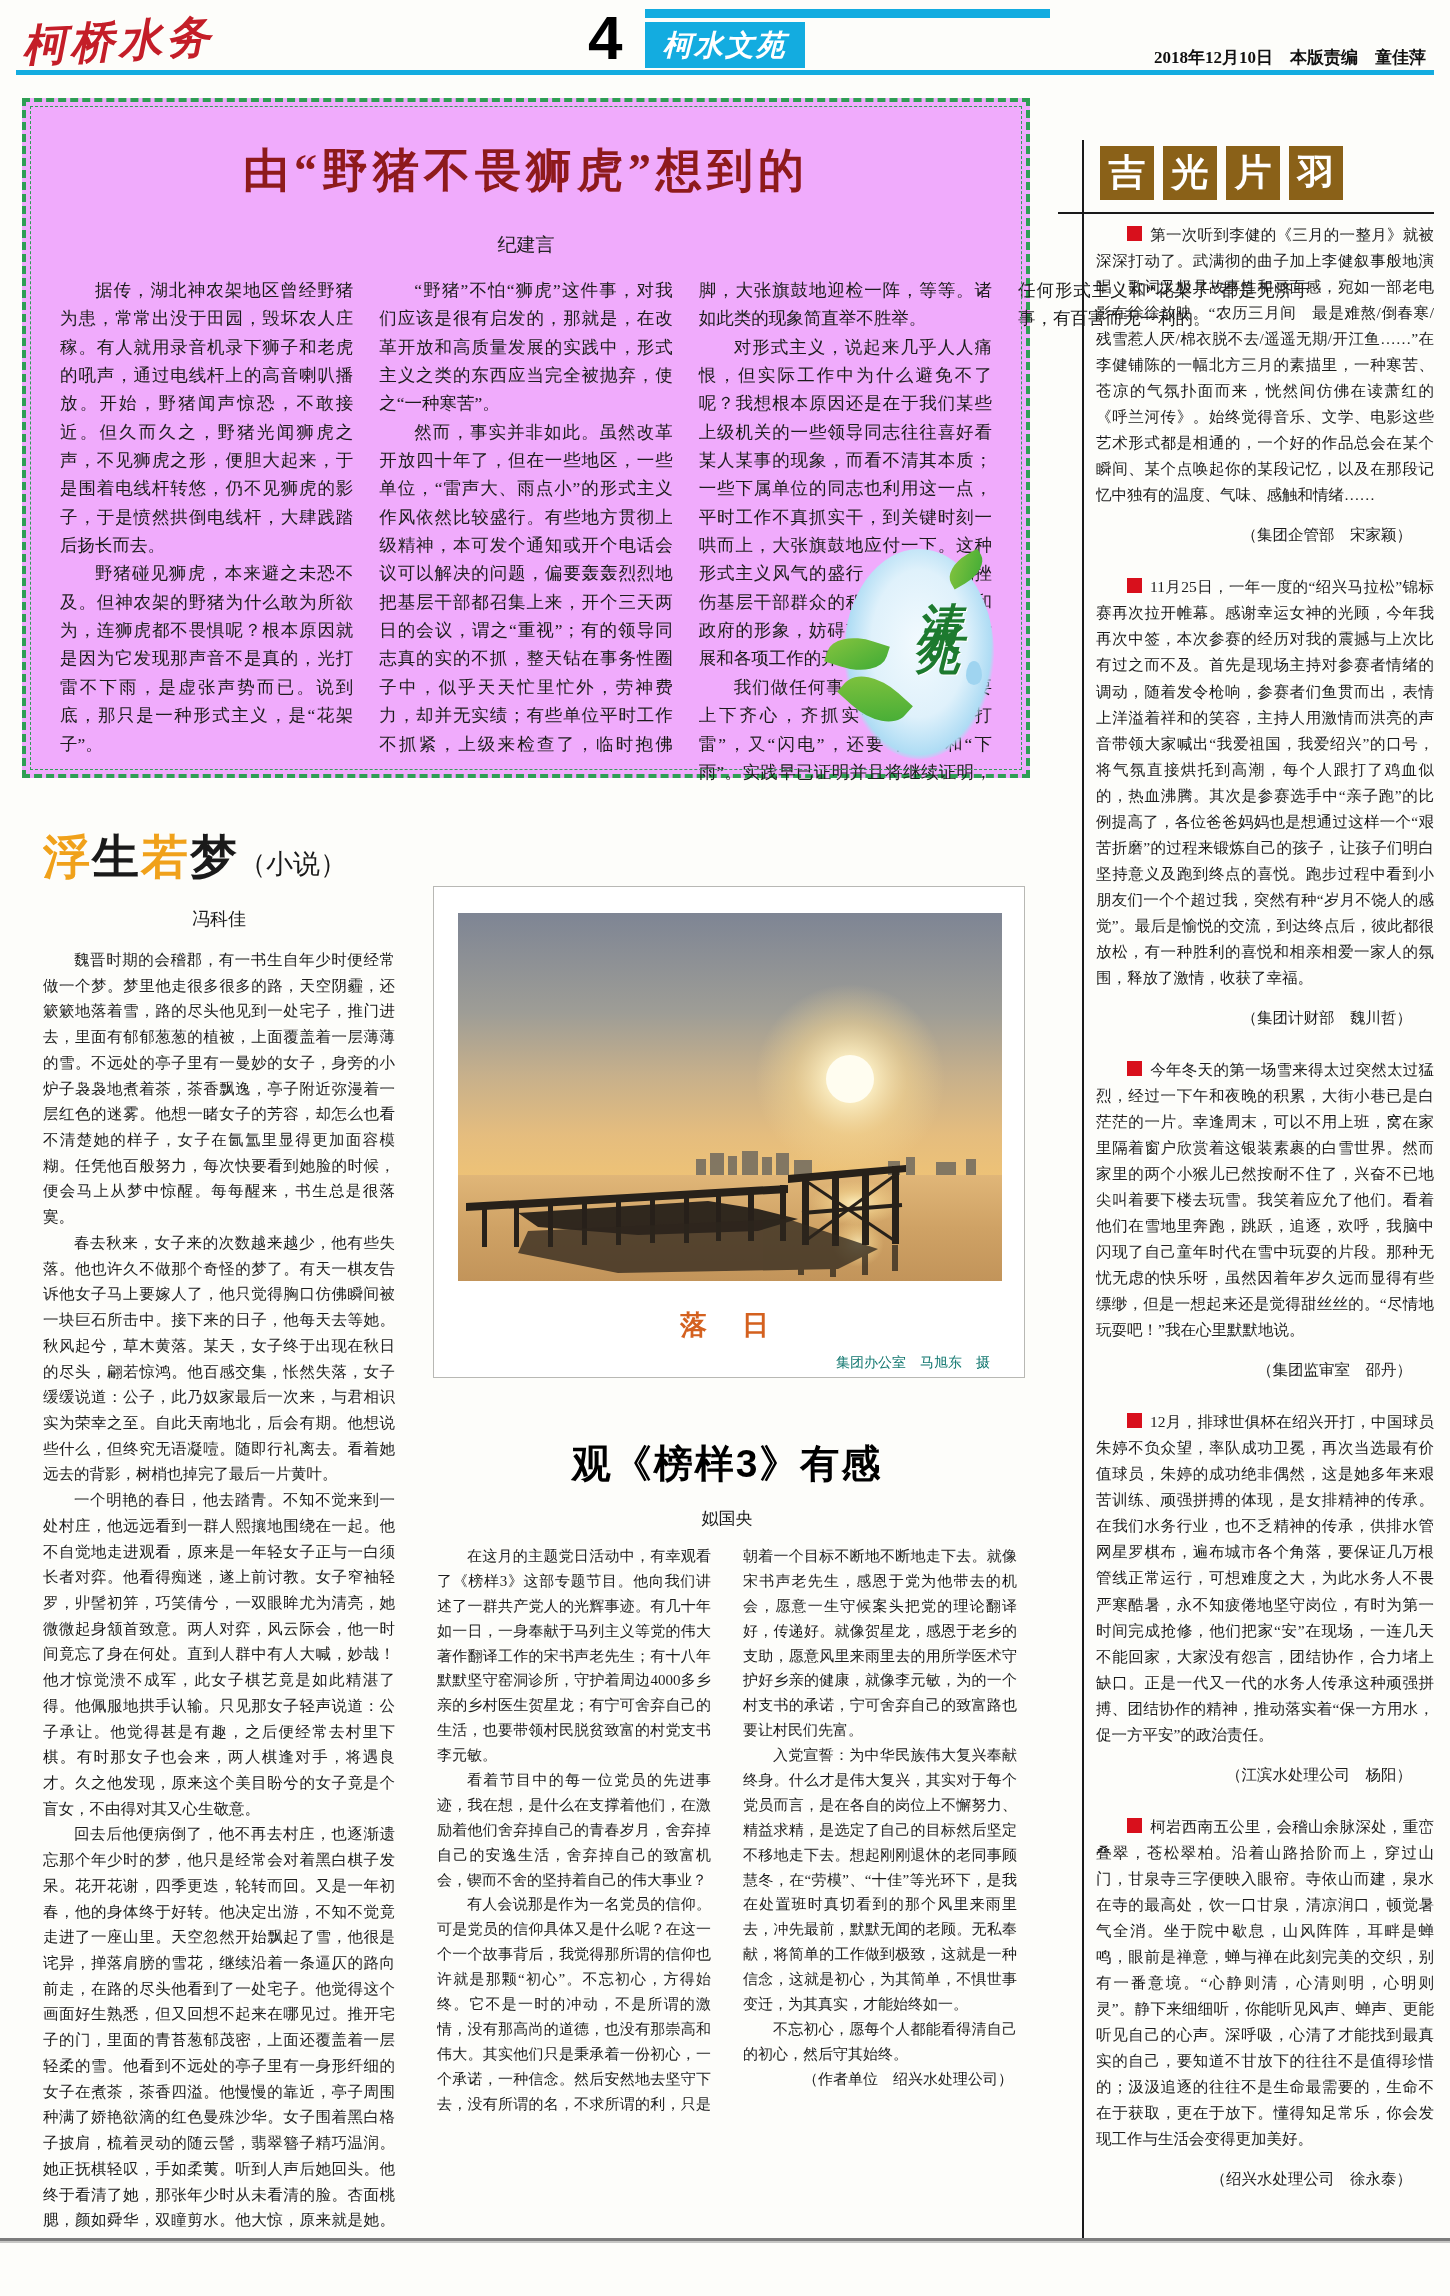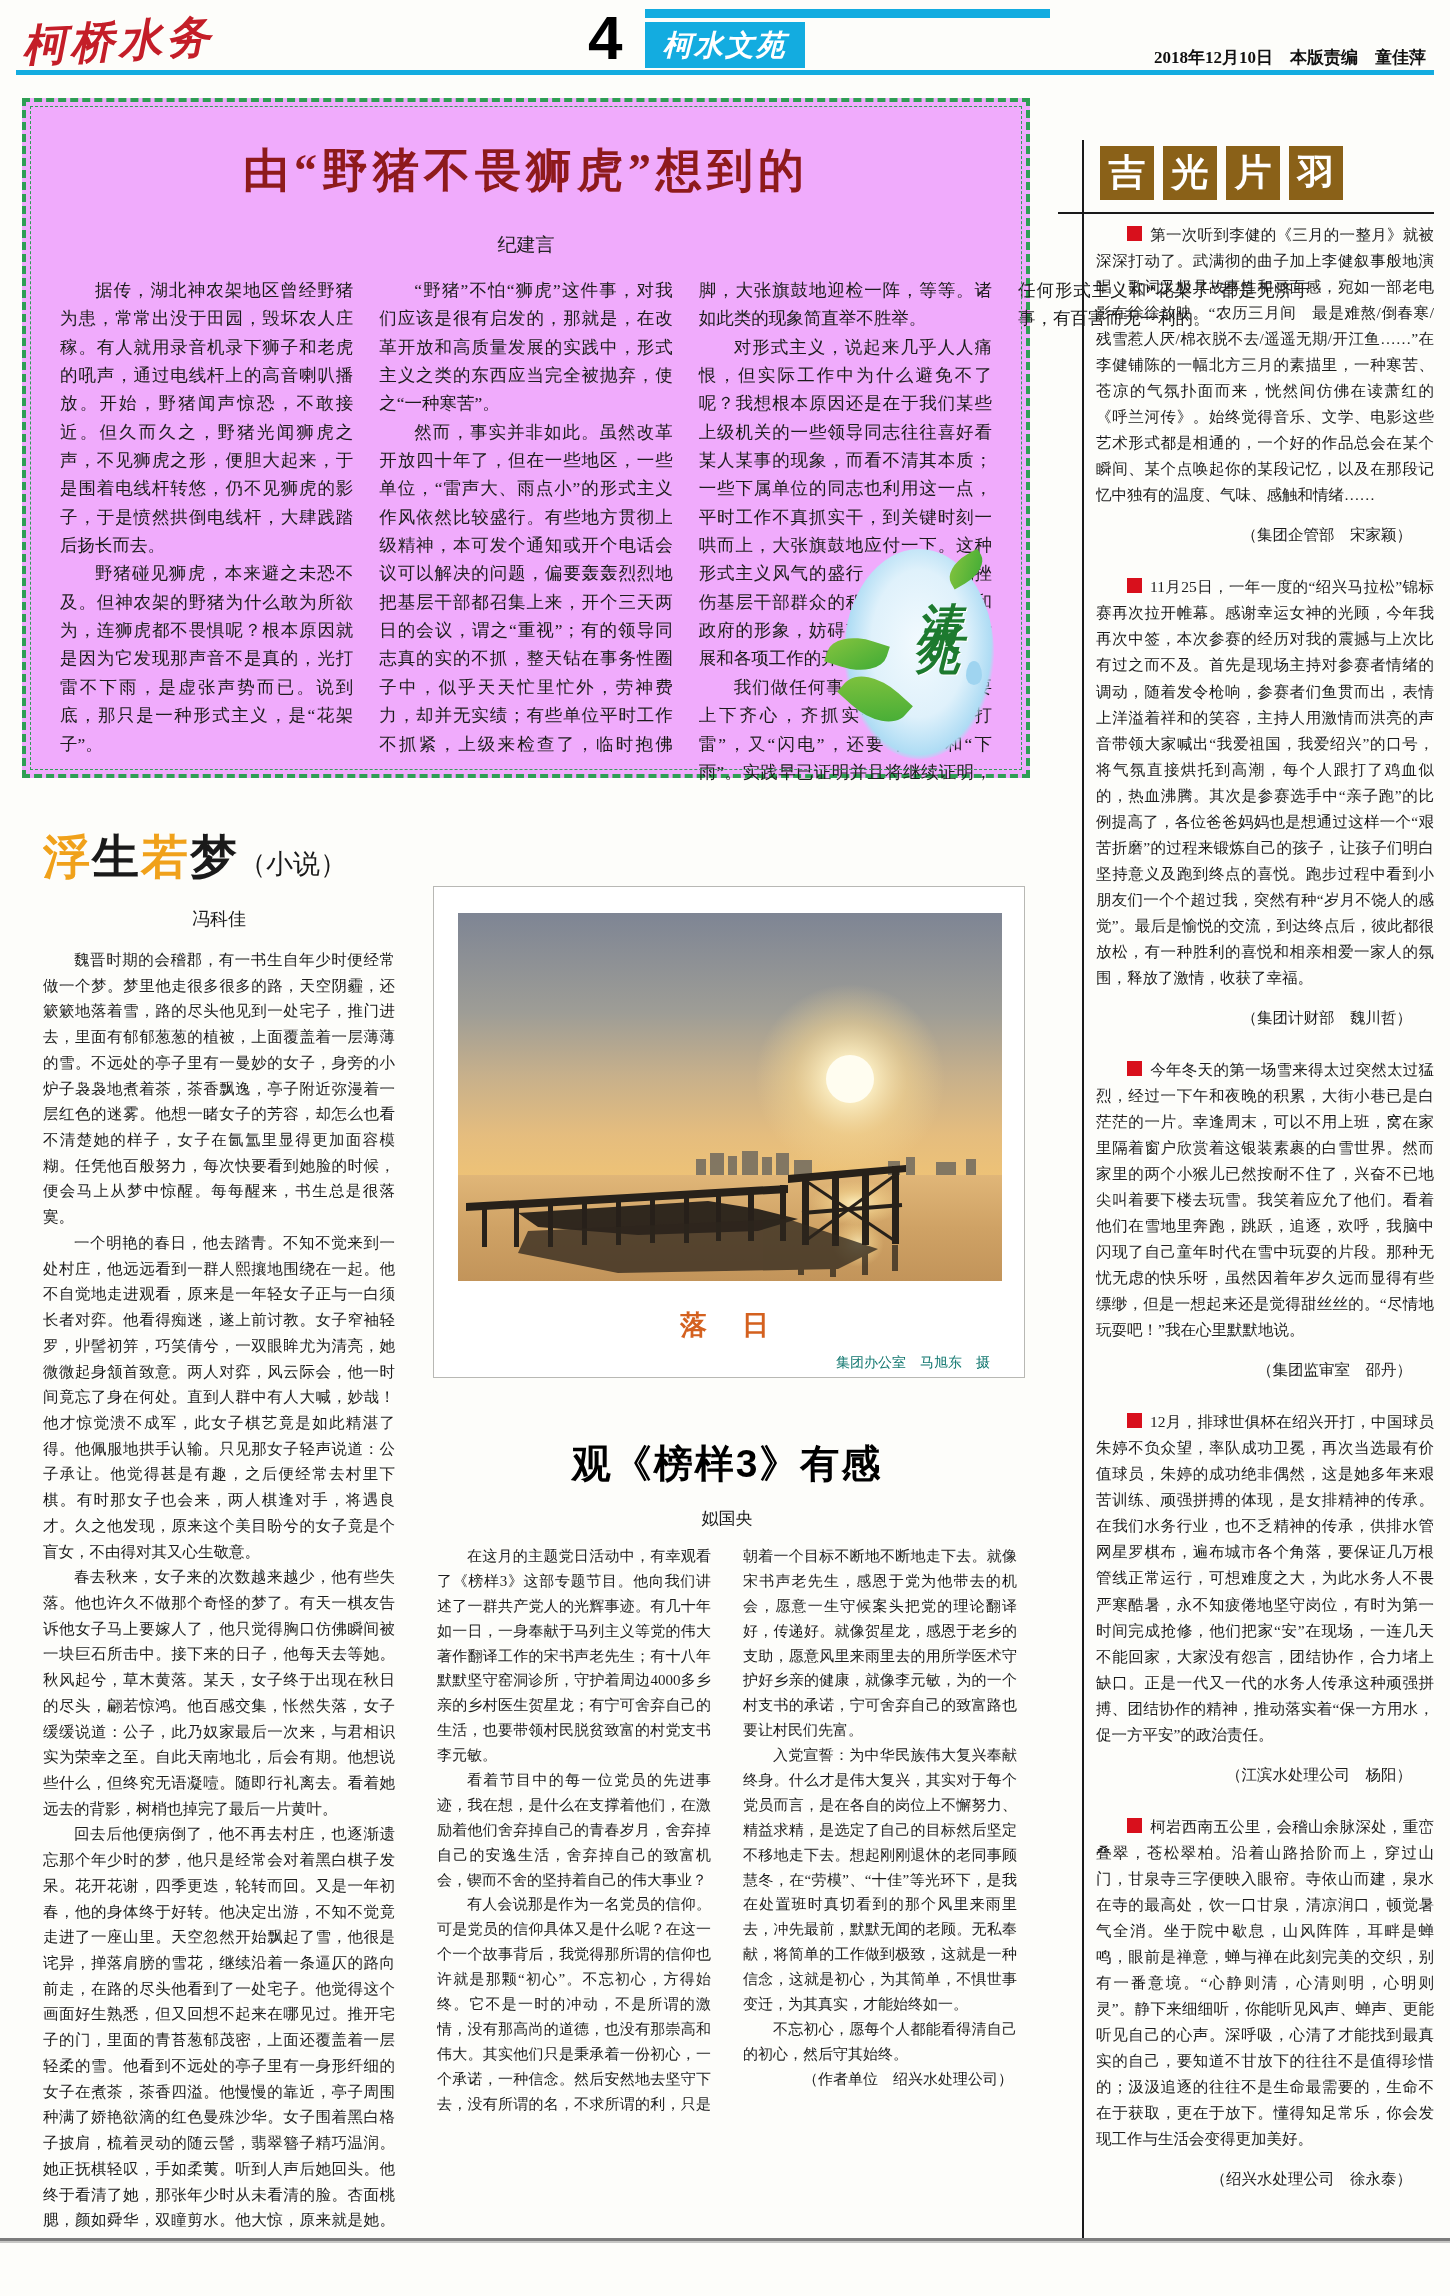--- a/index.html
+++ b/index.html
@@ -125,22 +125,22 @@
     </div>
   </div>
 
   <div class="novel">
     <div class="novel-title">
       <span class="alt">浮</span><span>生</span><span class="alt">若</span><span>梦</span><span class="sub">（小说）</span>
     </div>
     <div class="novel-author">冯科佳</div>
     <div class="novel-body">
       <p>魏晋时期的会稽郡，有一书生自年少时便经常做一个梦。梦里他走很多很多的路，天空阴霾，还簌簌地落着雪，路的尽头他见到一处宅子，推门进去，里面有郁郁葱葱的植被，上面覆盖着一层薄薄的雪。不远处的亭子里有一曼妙的女子，身旁的小炉子袅袅地煮着茶，茶香飘逸，亭子附近弥漫着一层红色的迷雾。他想一睹女子的芳容，却怎么也看不清楚她的样子，女子在氤氲里显得更加面容模糊。任凭他百般努力，每次快要看到她脸的时候，便会马上从梦中惊醒。每每醒来，书生总是很落寞。</p>
+      <p>春去秋来，女子来的次数越来越少，他有些失落。他也许久不做那个奇怪的梦了。有天一棋友告诉他女子马上要嫁人了，他只觉得胸口仿佛瞬间被一块巨石所击中。接下来的日子，他每天去等她。秋风起兮，草木黄落。某天，女子终于出现在秋日的尽头，翩若惊鸿。他百感交集，怅然失落，女子缓缓说道：公子，此乃奴家最后一次来，与君相识实为荣幸之至。自此天南地北，后会有期。他想说些什么，但终究无语凝噎。随即行礼离去。看着她远去的背影，树梢也掉完了最后一片黄叶。</p>
       <p>一个明艳的春日，他去踏青。不知不觉来到一处村庄，他远远看到一群人熙攘地围绕在一起。他不自觉地走进观看，原来是一年轻女子正与一白须长者对弈。他看得痴迷，遂上前讨教。女子窄袖轻罗，丱髻初笄，巧笑倩兮，一双眼眸尤为清亮，她微微起身颔首致意。两人对弈，风云际会，他一时间竟忘了身在何处。直到人群中有人大喊，妙哉！他才惊觉溃不成军，此女子棋艺竟是如此精湛了得。他佩服地拱手认输。只见那女子轻声说道：公子承让。他觉得甚是有趣，之后便经常去村里下棋。有时那女子也会来，两人棋逢对手，将遇良才。久之他发现，原来这个美目盼兮的女子竟是个盲女，不由得对其又心生敬意。</p>
-      <p>春去秋来，女子来的次数越来越少，他有些失落。他也许久不做那个奇怪的梦了。有天一棋友告诉他女子马上要嫁人了，他只觉得胸口仿佛瞬间被一块巨石所击中。接下来的日子，他每天去等她。秋风起兮，草木黄落。某天，女子终于出现在秋日的尽头，翩若惊鸿。他百感交集，怅然失落，女子缓缓说道：公子，此乃奴家最后一次来，与君相识实为荣幸之至。自此天南地北，后会有期。他想说些什么，但终究无语凝噎。随即行礼离去。看着她远去的背影，树梢也掉完了最后一片黄叶。</p>
       <p>回去后他便病倒了，他不再去村庄，也逐渐遗忘那个年少时的梦，他只是经常会对着黑白棋子发呆。花开花谢，四季更迭，轮转而回。又是一年初春，他的身体终于好转。他决定出游，不知不觉竟走进了一座山里。天空忽然开始飘起了雪，他很是诧异，掸落肩膀的雪花，继续沿着一条逼仄的路向前走，在路的尽头他看到了一处宅子。他觉得这个画面好生熟悉，但又回想不起来在哪见过。推开宅子的门，里面的青苔葱郁茂密，上面还覆盖着一层轻柔的雪。他看到不远处的亭子里有一身形纤细的女子在煮茶，茶香四溢。他慢慢的靠近，亭子周围种满了娇艳欲滴的红色曼殊沙华。女子围着黑白格子披肩，梳着灵动的随云髻，翡翠簪子精巧温润。她正抚棋轻叹，手如柔荑。听到人声后她回头。他终于看清了她，那张年少时从未看清的脸。杏面桃腮，颜如舜华，双瞳剪水。他大惊，原来就是她。她轻轻浅笑：公子，别来无恙。</p>
 
     </div>
   </div>
 
   <div class="photo-frame">
     <div class="photo-inner">
       <svg width="544" height="368" viewBox="0 0 544 368">
         <defs>
           <linearGradient id="skyg" x1="0" y1="0" x2="0" y2="1">

